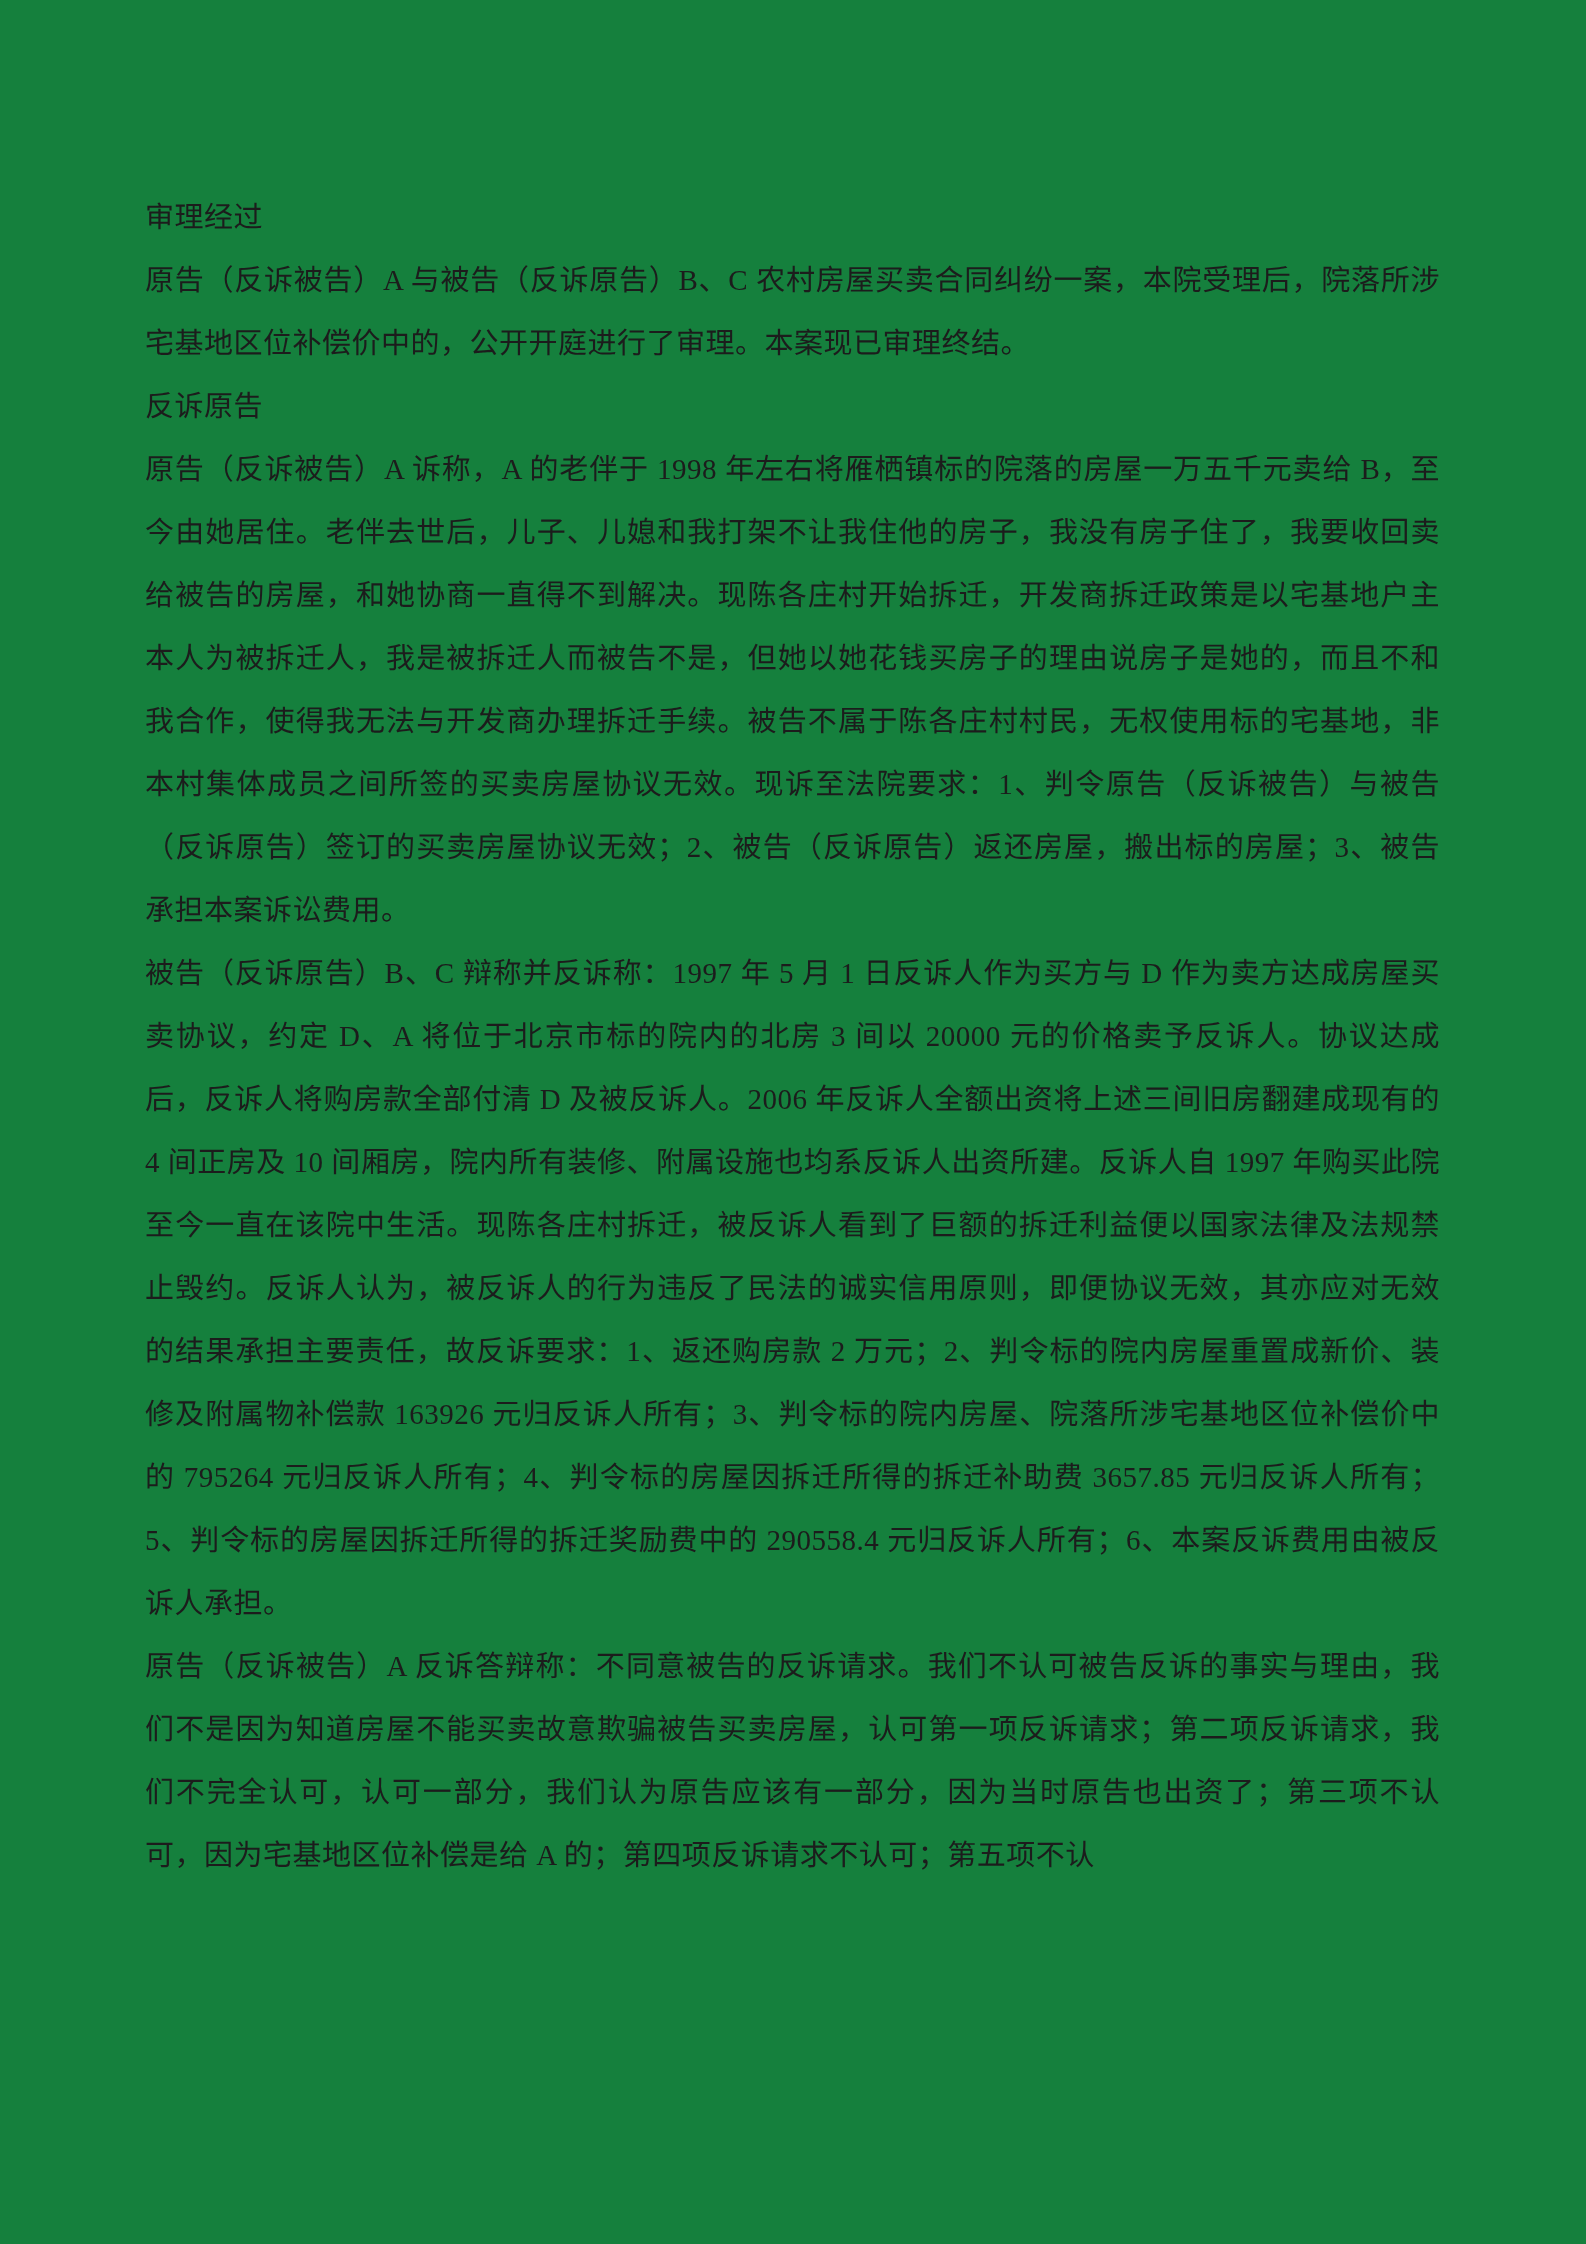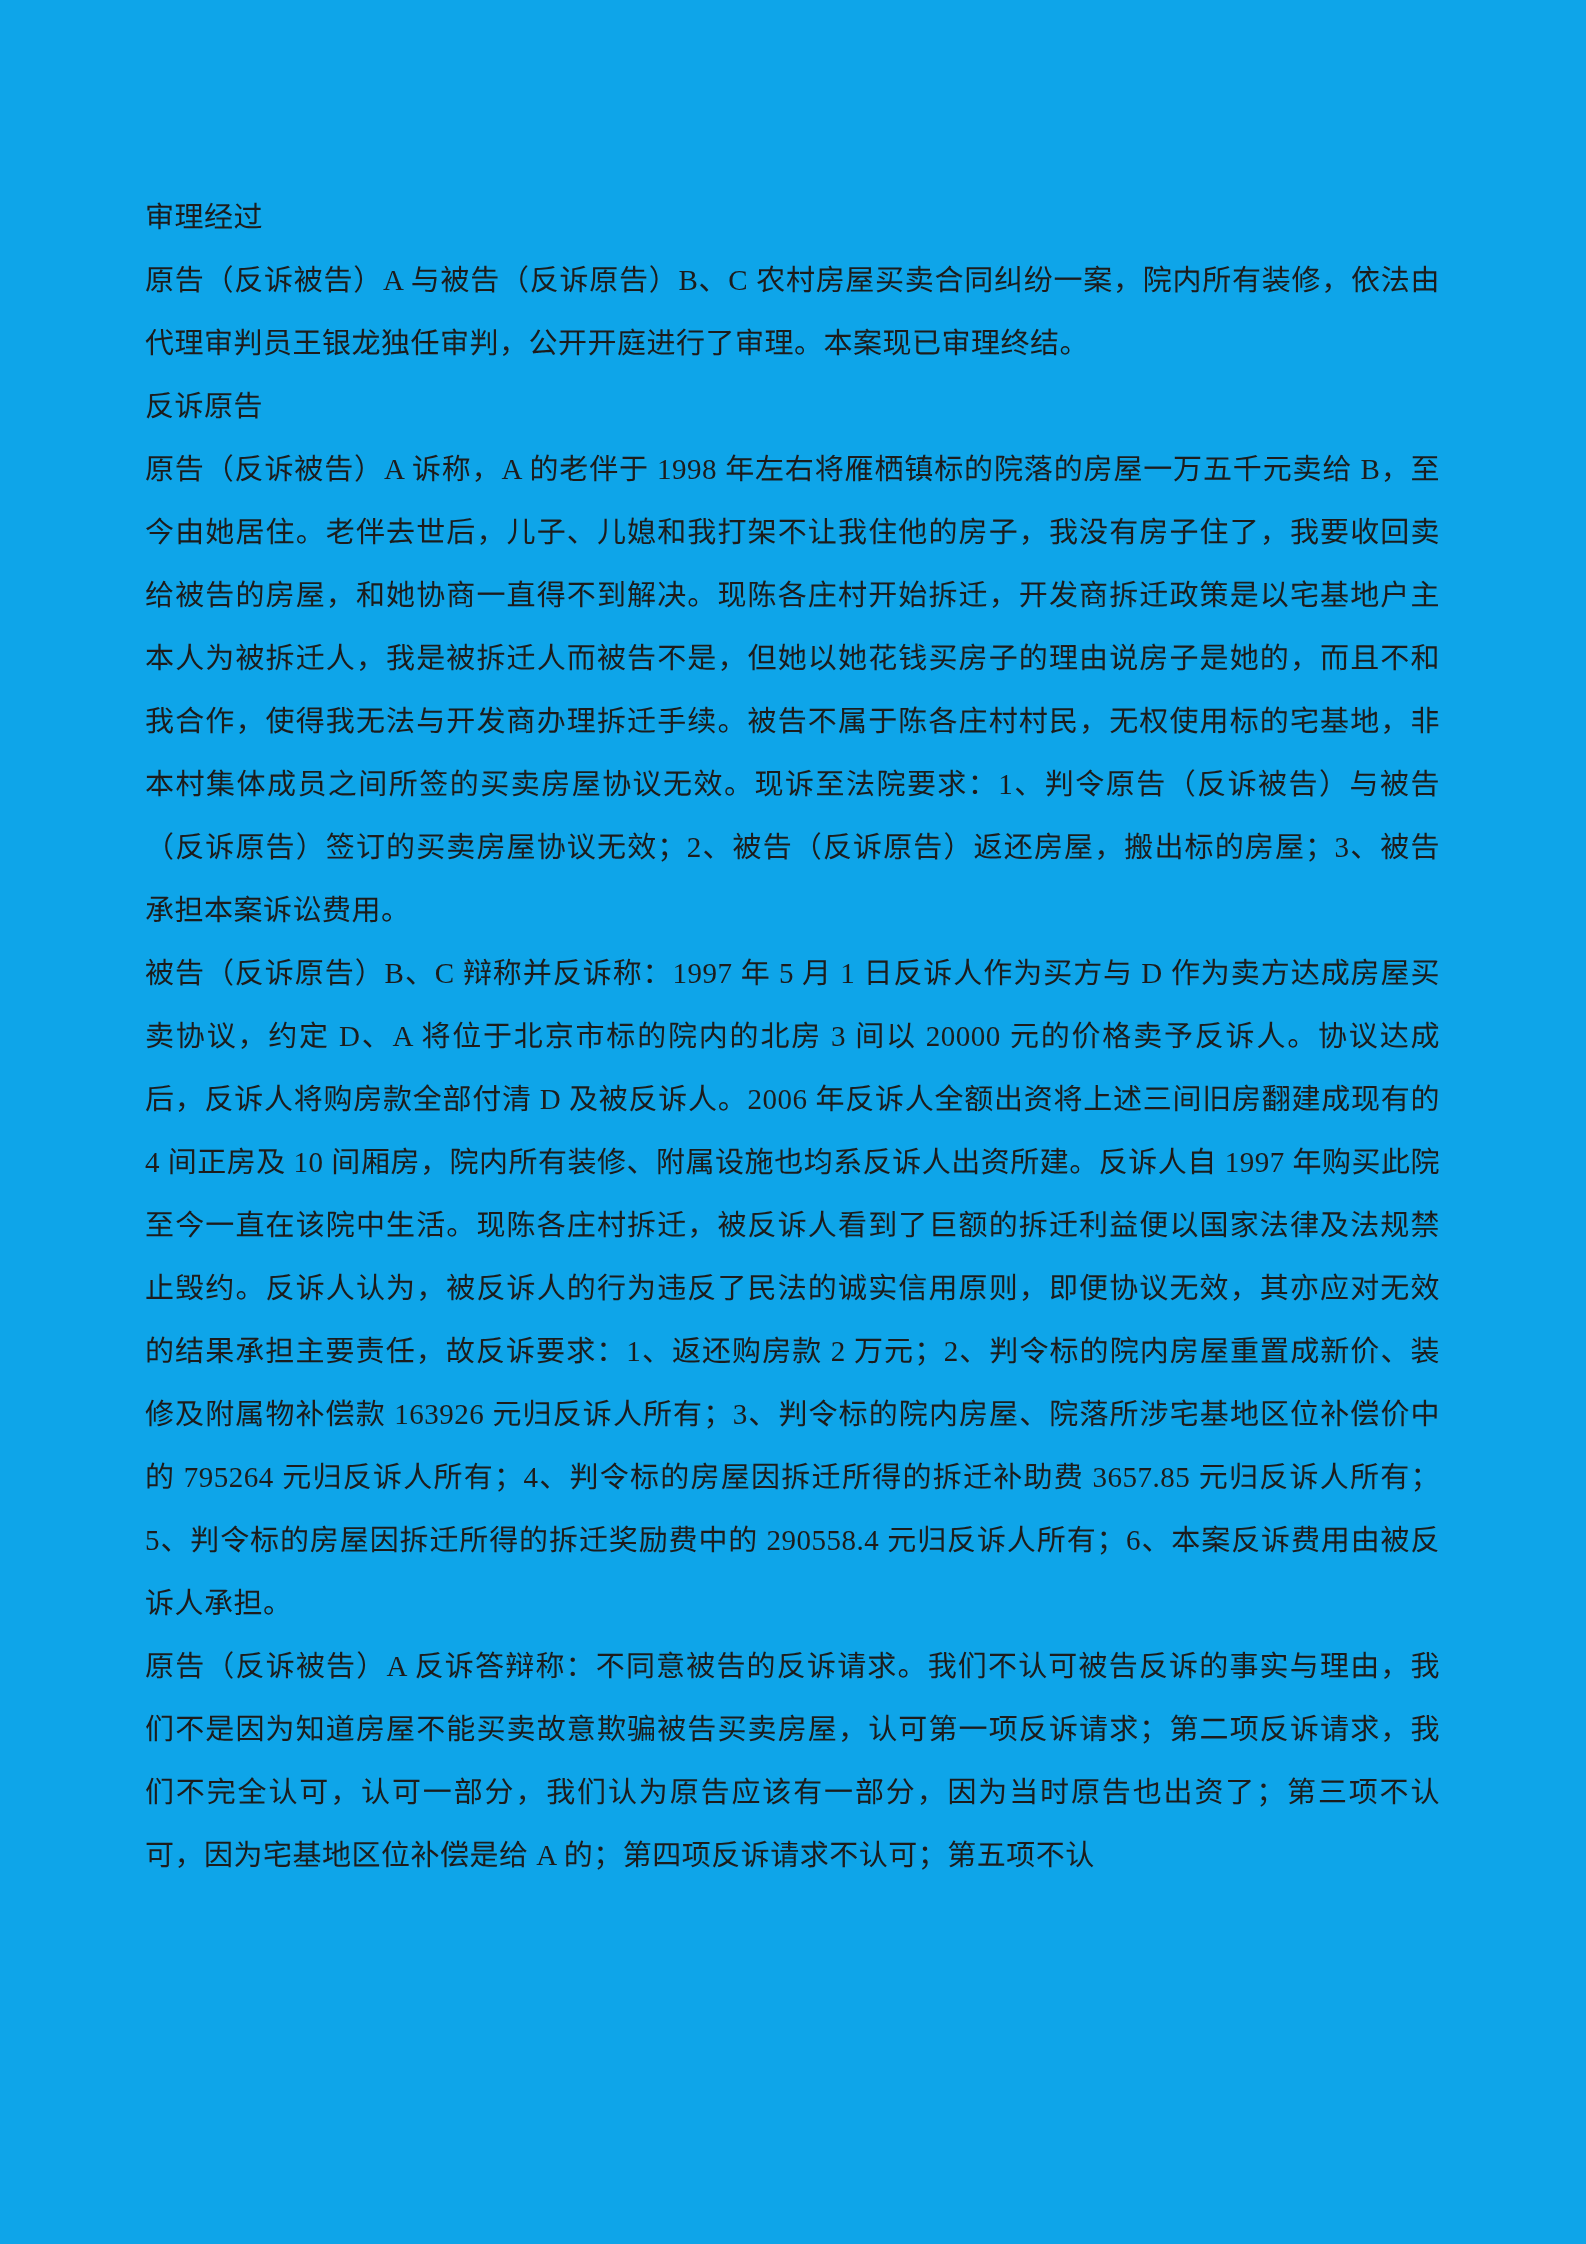--- a/index.html
+++ b/index.html
@@ -11,38 +11,38 @@
     width: 1586px;
     height: 2244px;
     overflow: hidden;
     font-family: "Liberation Serif", "DejaVu Serif", serif;
   }
   .page {
     box-sizing: border-box;
     width: 1586px;
     height: 2244px;
     padding: 186px 146px 0 145px;
-    background: #0ea5e9;
+    background: #15803d;
     overflow: hidden;
   }
   .doc-paragraph {
     margin: 0;
     padding: 0;
     color: #1c1c1c;
     font-size: 29px;
     line-height: 63px;
     text-align: justify;
     text-justify: inter-ideograph;
     letter-spacing: 0.5px;
     word-break: break-all;
   }
 </style>
 </head>
 <body>
 
 <div class="page">
   <p class="doc-paragraph">审理经过</p>
-  <p class="doc-paragraph">原告（反诉被告）A 与被告（反诉原告）B、C 农村房屋买卖合同纠纷一案，院内所有装修，依法由代理审判员王银龙独任审判，公开开庭进行了审理。本案现已审理终结。</p>
+  <p class="doc-paragraph">原告（反诉被告）A 与被告（反诉原告）B、C 农村房屋买卖合同纠纷一案，本院受理后，院落所涉宅基地区位补偿价中的，公开开庭进行了审理。本案现已审理终结。</p>
   <p class="doc-paragraph">反诉原告</p>
   <p class="doc-paragraph">原告（反诉被告）A 诉称，A 的老伴于 1998 年左右将雁栖镇标的院落的房屋一万五千元卖给 B，至今由她居住。老伴去世后，儿子、儿媳和我打架不让我住他的房子，我没有房子住了，我要收回卖给被告的房屋，和她协商一直得不到解决。现陈各庄村开始拆迁，开发商拆迁政策是以宅基地户主本人为被拆迁人，我是被拆迁人而被告不是，但她以她花钱买房子的理由说房子是她的，而且不和我合作，使得我无法与开发商办理拆迁手续。被告不属于陈各庄村村民，无权使用标的宅基地，非本村集体成员之间所签的买卖房屋协议无效。现诉至法院要求：1、判令原告（反诉被告）与被告（反诉原告）签订的买卖房屋协议无效；2、被告（反诉原告）返还房屋，搬出标的房屋；3、被告承担本案诉讼费用。</p>
   <p class="doc-paragraph">被告（反诉原告）B、C 辩称并反诉称：1997 年 5 月 1 日反诉人作为买方与 D 作为卖方达成房屋买卖协议，约定 D、A 将位于北京市标的院内的北房 3 间以 20000 元的价格卖予反诉人。协议达成后，反诉人将购房款全部付清 D 及被反诉人。2006 年反诉人全额出资将上述三间旧房翻建成现有的 4 间正房及 10 间厢房，院内所有装修、附属设施也均系反诉人出资所建。反诉人自 1997 年购买此院至今一直在该院中生活。现陈各庄村拆迁，被反诉人看到了巨额的拆迁利益便以国家法律及法规禁止毁约。反诉人认为，被反诉人的行为违反了民法的诚实信用原则，即便协议无效，其亦应对无效的结果承担主要责任，故反诉要求：1、返还购房款 2 万元；2、判令标的院内房屋重置成新价、装修及附属物补偿款 163926 元归反诉人所有；3、判令标的院内房屋、院落所涉宅基地区位补偿价中的 795264 元归反诉人所有；4、判令标的房屋因拆迁所得的拆迁补助费 3657.85 元归反诉人所有；5、判令标的房屋因拆迁所得的拆迁奖励费中的 290558.4 元归反诉人所有；6、本案反诉费用由被反诉人承担。</p>
   <p class="doc-paragraph">原告（反诉被告）A 反诉答辩称：不同意被告的反诉请求。我们不认可被告反诉的事实与理由，我们不是因为知道房屋不能买卖故意欺骗被告买卖房屋，认可第一项反诉请求；第二项反诉请求，我们不完全认可，认可一部分，我们认为原告应该有一部分，因为当时原告也出资了；第三项不认可，因为宅基地区位补偿是给 A 的；第四项反诉请求不认可；第五项不认</p>
 </div>
 
 </body></html>

